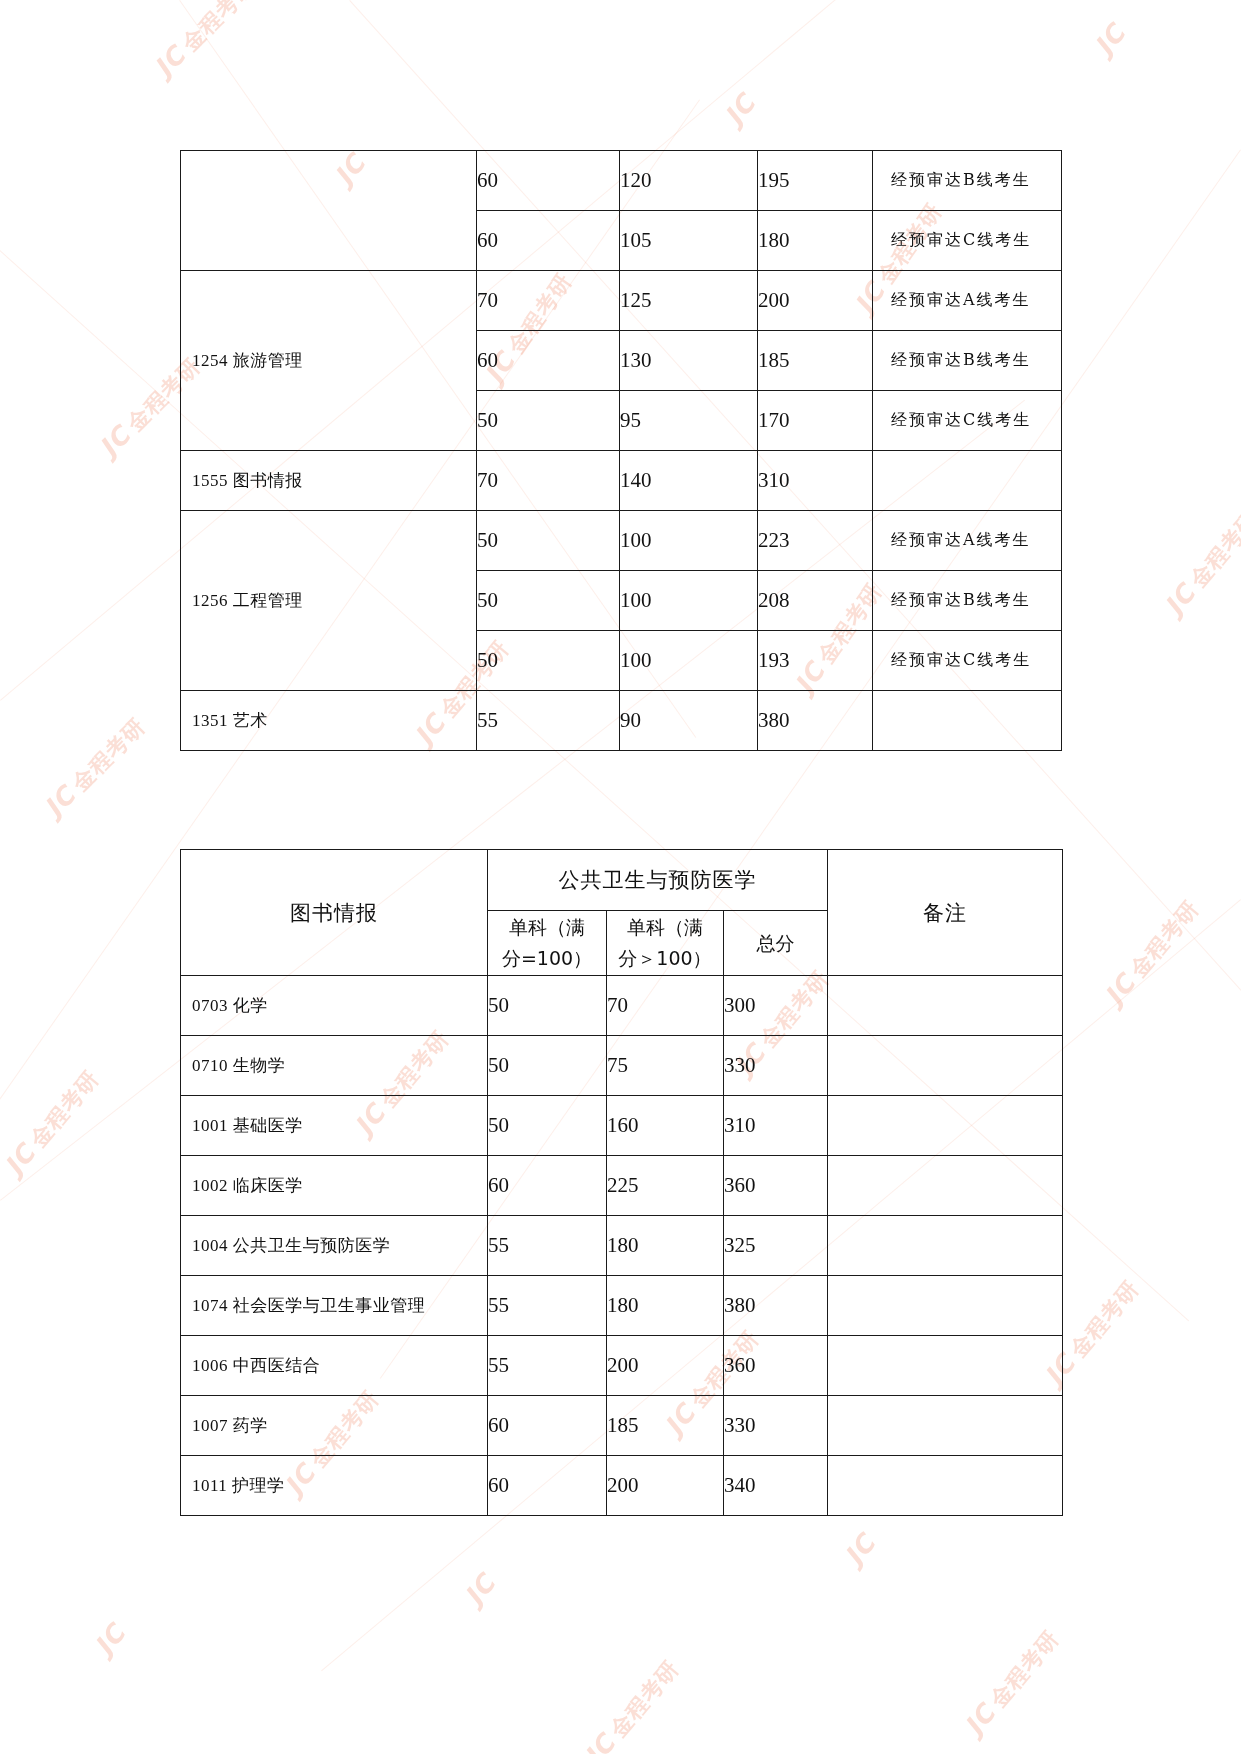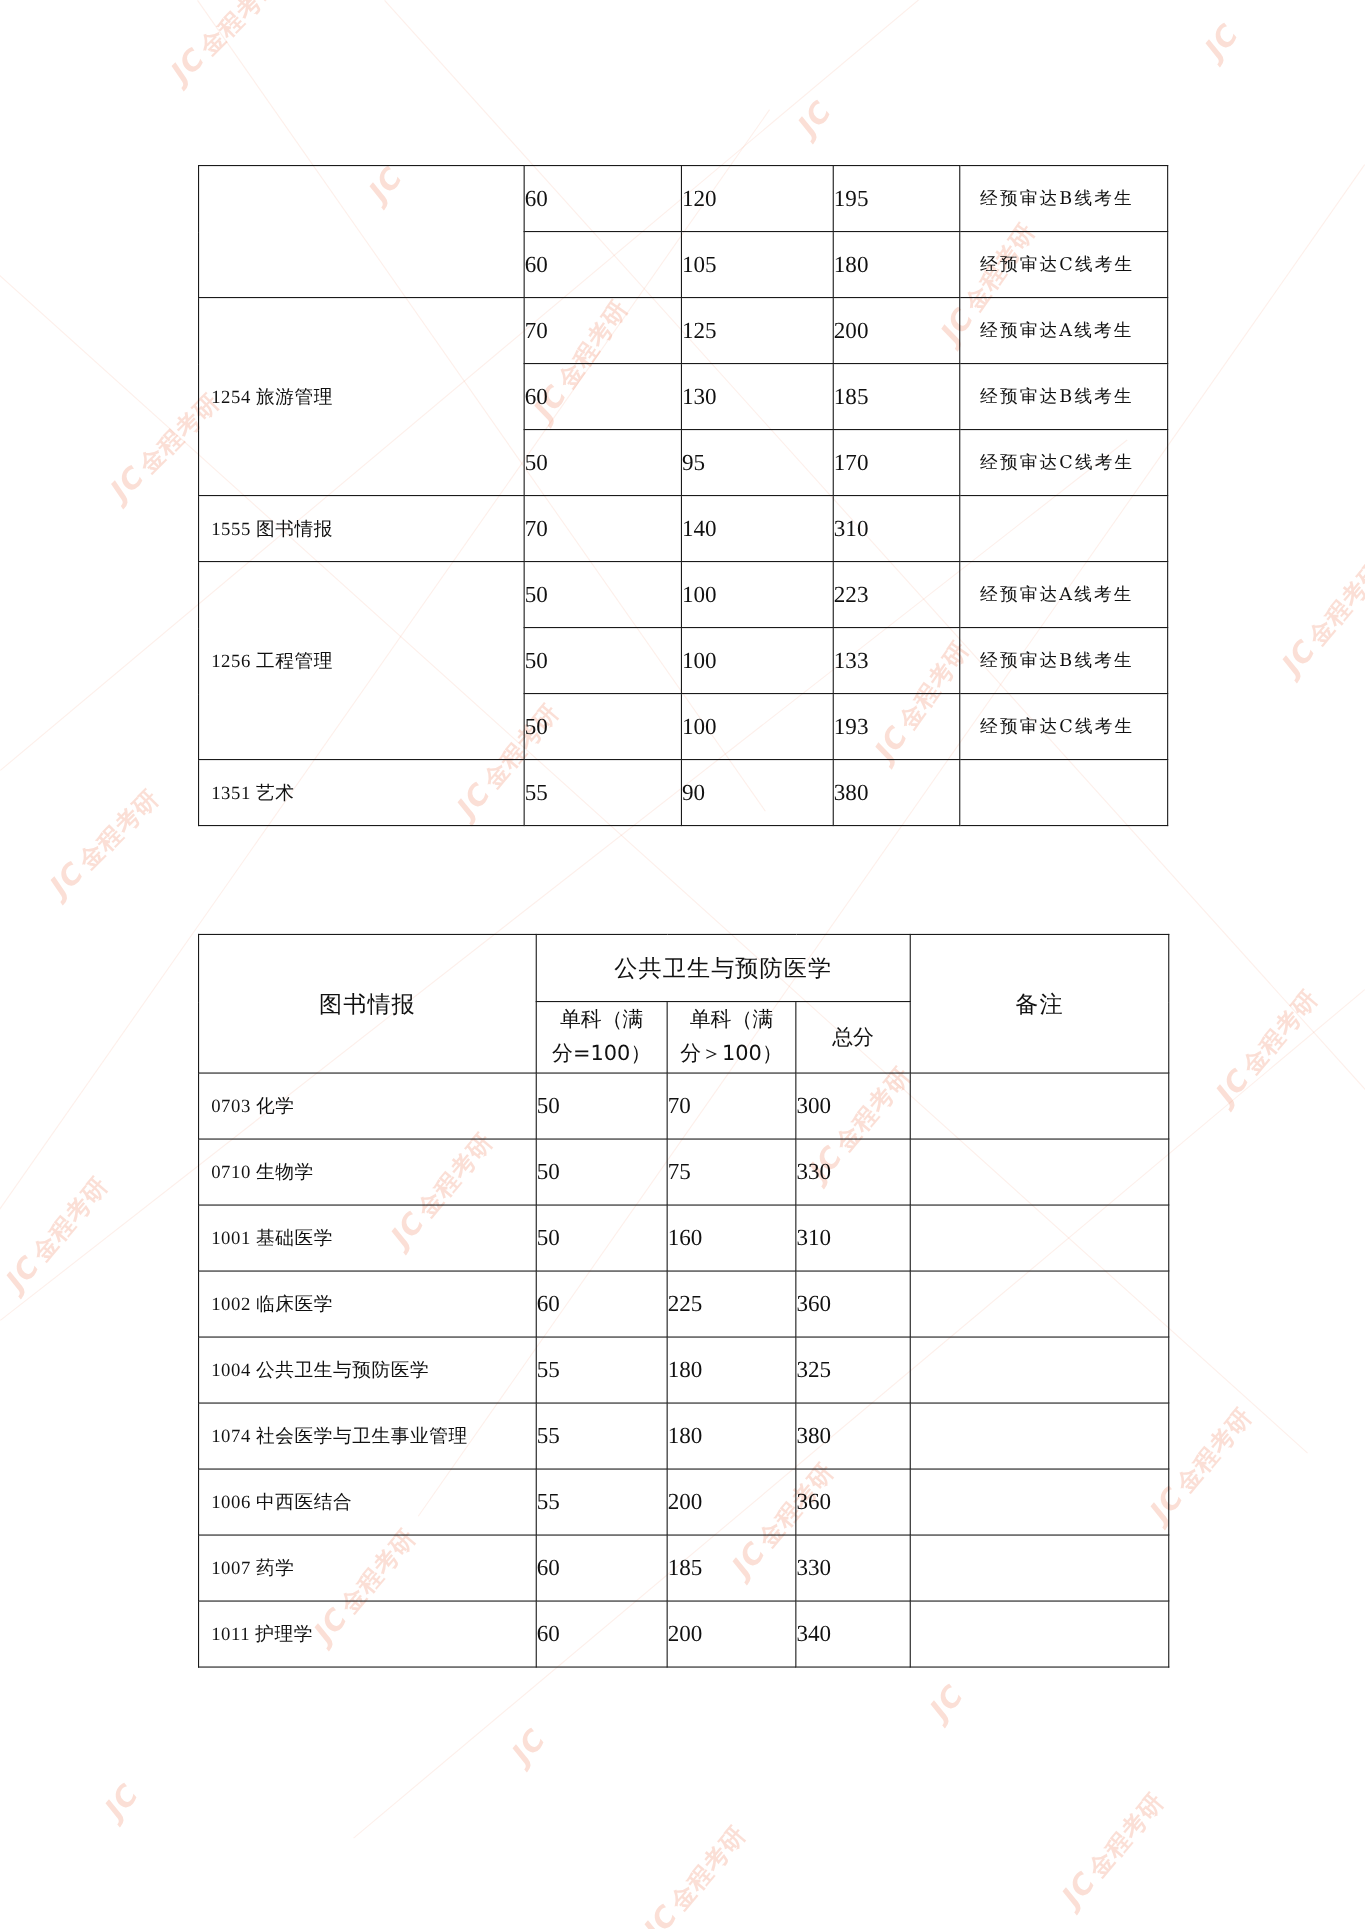--- a/index.html
+++ b/index.html
@@ -202,21 +202,21 @@
       <tr style="height:60px">
         <td class="name" rowspan="3">1256 工程管理</td>
         <td class="num">50</td>
         <td class="num">100</td>
         <td class="num">223</td>
         <td class="note">经预审达A线考生</td>
       </tr>
       <tr style="height:60px">
         <td class="num">50</td>
         <td class="num">100</td>
-        <td class="num">133</td>
+        <td class="num">208</td>
         <td class="note">经预审达B线考生</td>
       </tr>
       <tr style="height:60px">
         <td class="num">50</td>
         <td class="num">100</td>
         <td class="num">193</td>
         <td class="note">经预审达C线考生</td>
       </tr>
 
       <tr style="height:60px">

